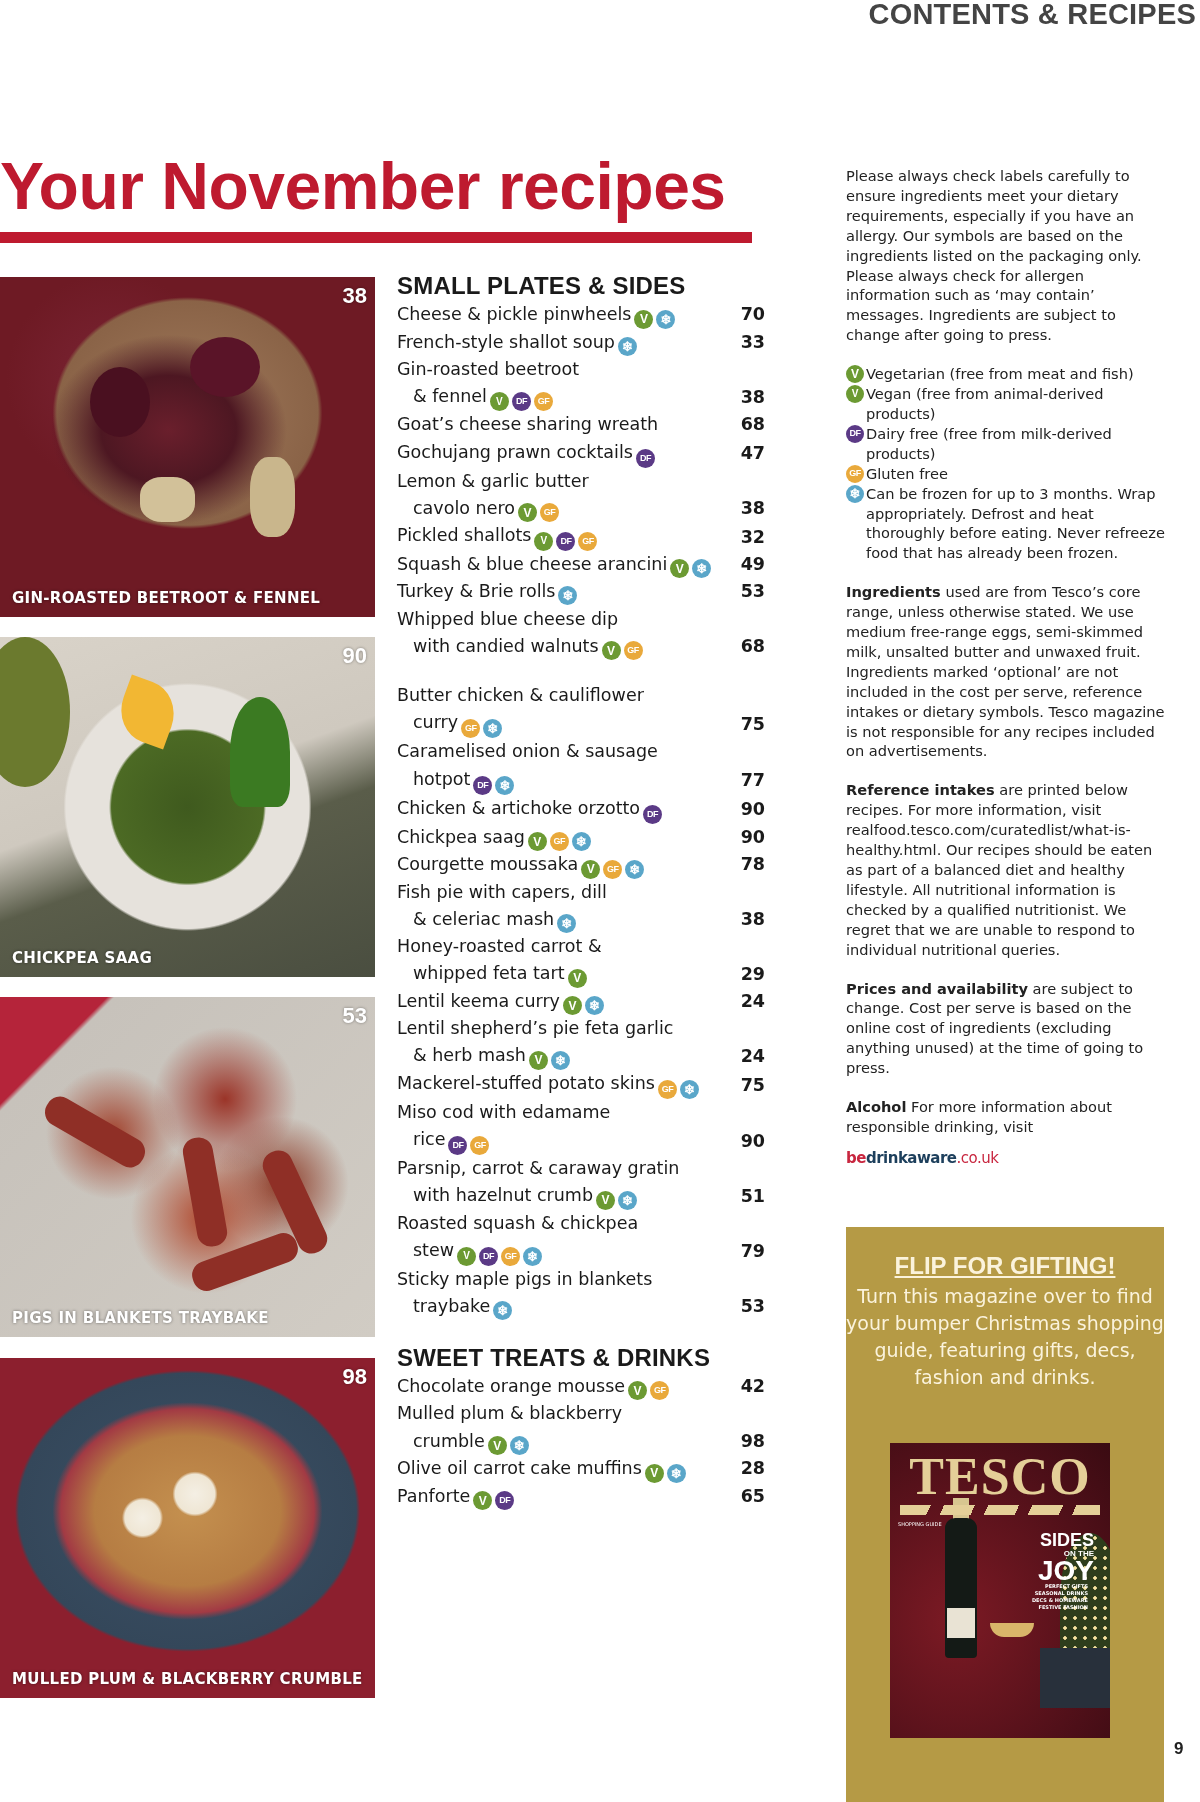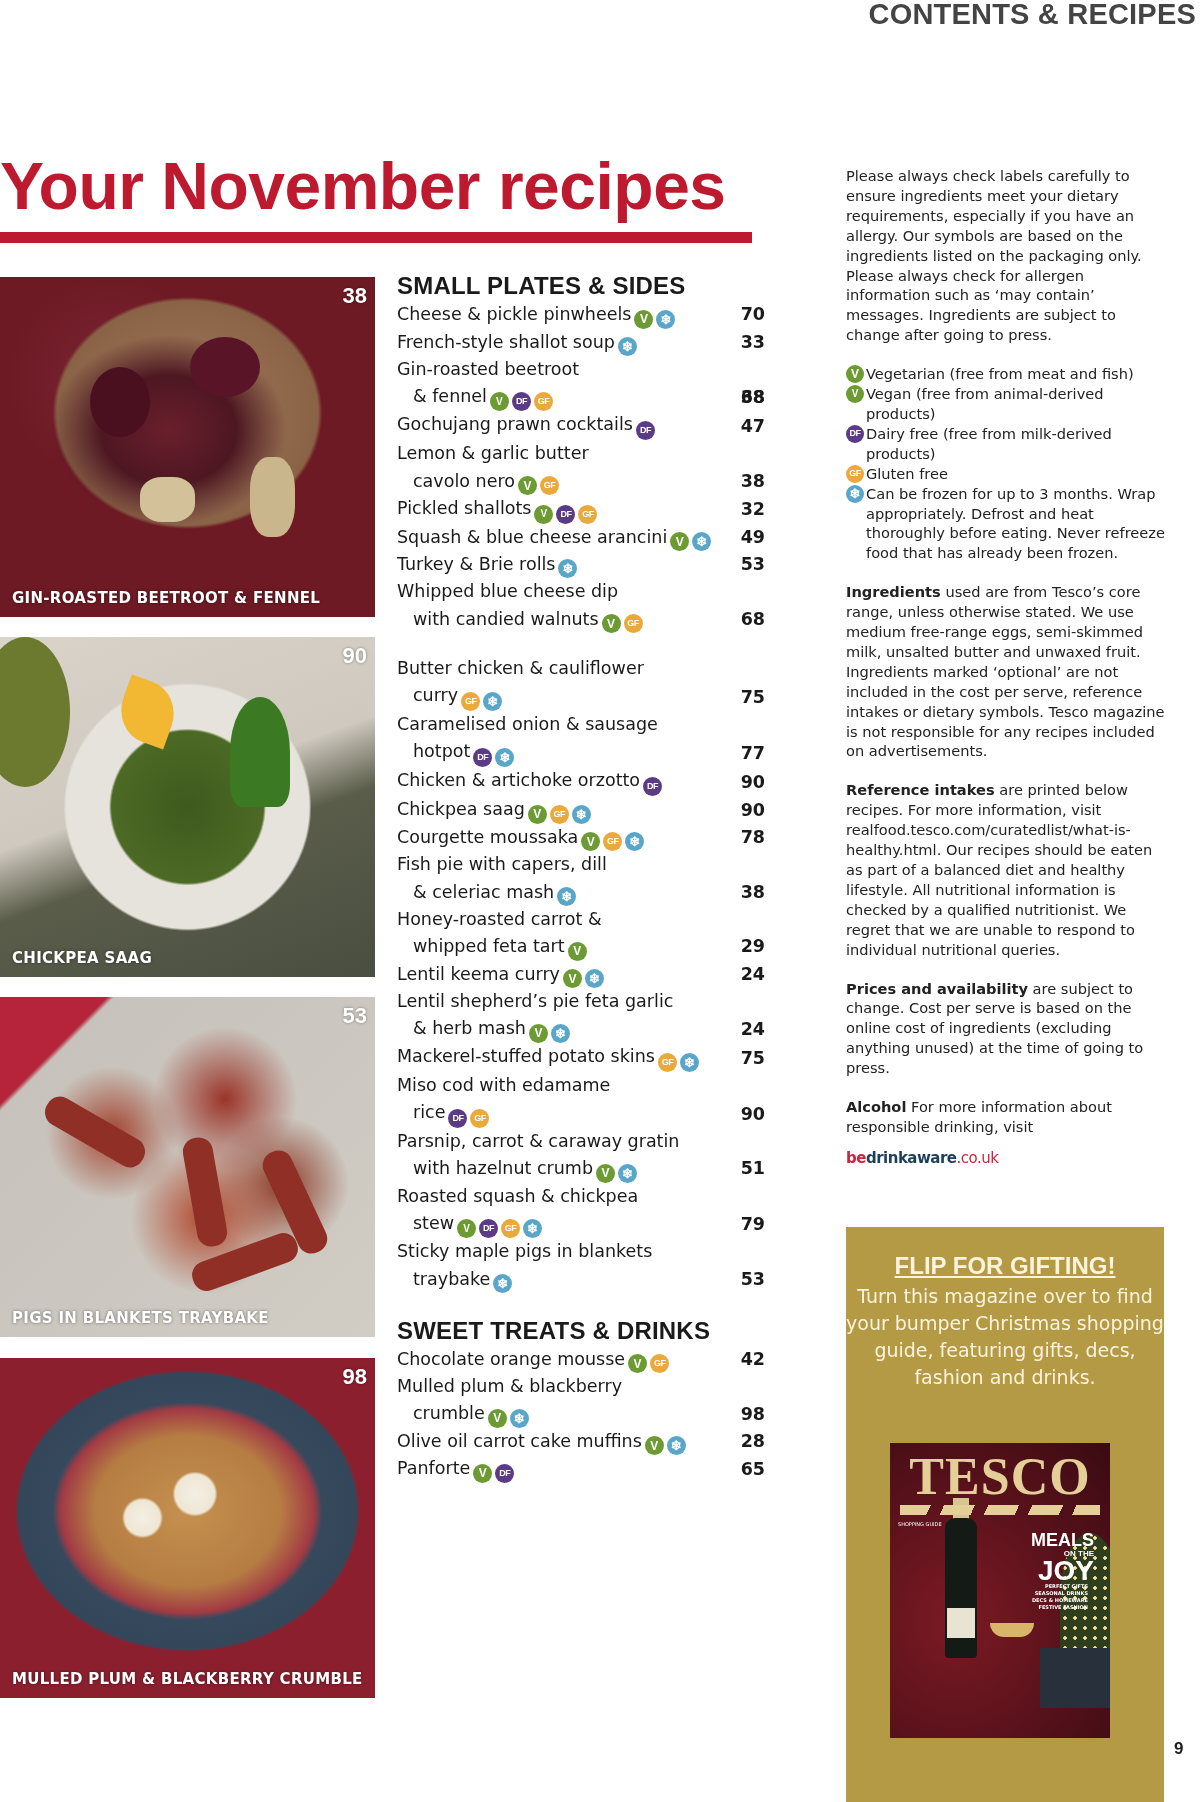--- a/index.html
+++ b/index.html
@@ -188,20 +188,21 @@
       <div class="recipe">
         <div><span>Gin-roasted beetroot</span></div>
         <div class="line2"><span>&amp; fennel</span><span class="icons">
             <span class="ic vg">V</span>
             <span class="ic df">DF</span>
             <span class="ic gf">GF</span>
           </span></div>
         <span class="page">38</span>
       </div>
       <div class="recipe">
+        <div><span>Goat’s cheese sharing wreath</span></div>
         <span class="page">68</span>
       </div>
       <div class="recipe">
         <div><span>Gochujang prawn cocktails</span><span class="icons">
             <span class="ic df">DF</span>
           </span></div>
         <span class="page">47</span>
       </div>
       <div class="recipe">
         <div><span>Lemon &amp; garlic butter</span></div>
@@ -422,21 +423,21 @@
     <div class="tree"></div>
     <div class="gift"></div>
     <div class="bottle-neck"></div>
     <div class="bottle"></div>
     <div class="bottle-label"></div>
     <div class="glass"></div>
     <div class="cover-brand">TESCO</div>
     <div class="cover-stripes"></div>
     <div class="cover-sub">SHOPPING GUIDE</div>
     <div class="cover-bring">
-      <div class="l1">MEALS</div>
+      <div class="l1">SIDES</div>
       <div class="l2">ON THE</div>
       <div class="l3">JOY</div>
     </div>
     <div class="cover-tags">
       <div>PERFECT GIFTS</div>
       <div>SEASONAL DRINKS</div>
       <div>DECS &amp; HOMEWARE</div>
       <div>FESTIVE FASHION</div>
     </div>
   </div>

